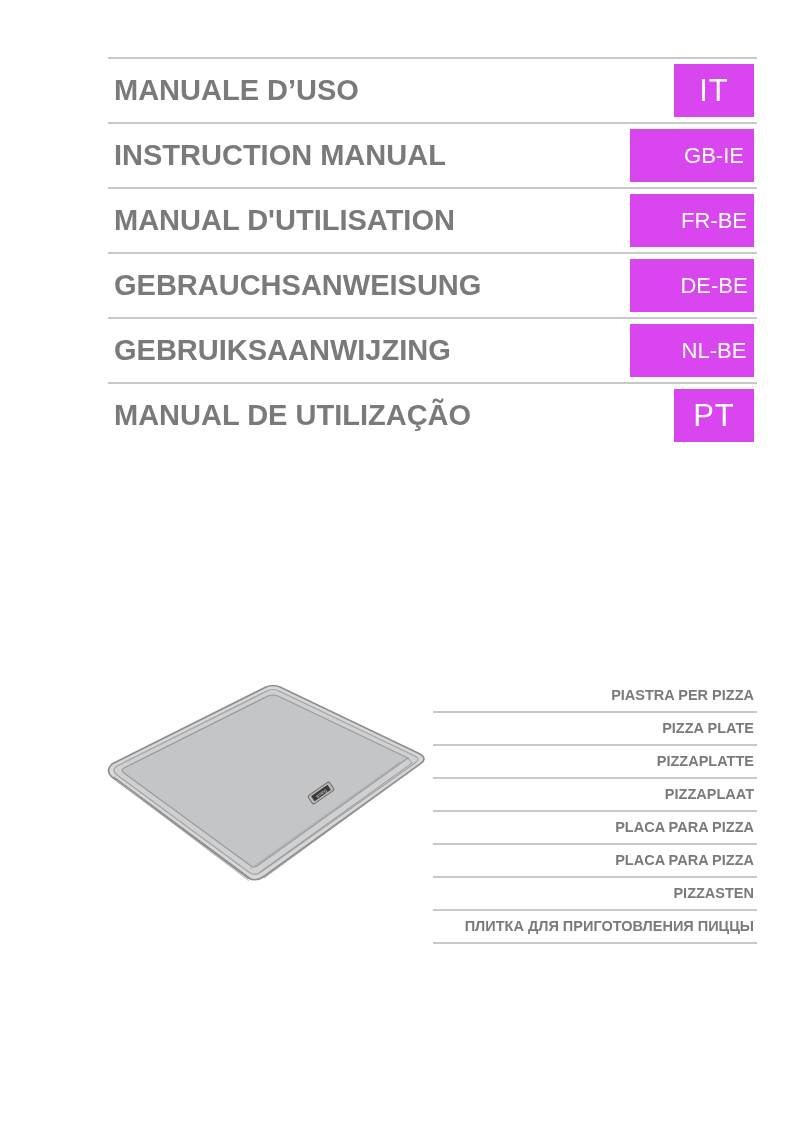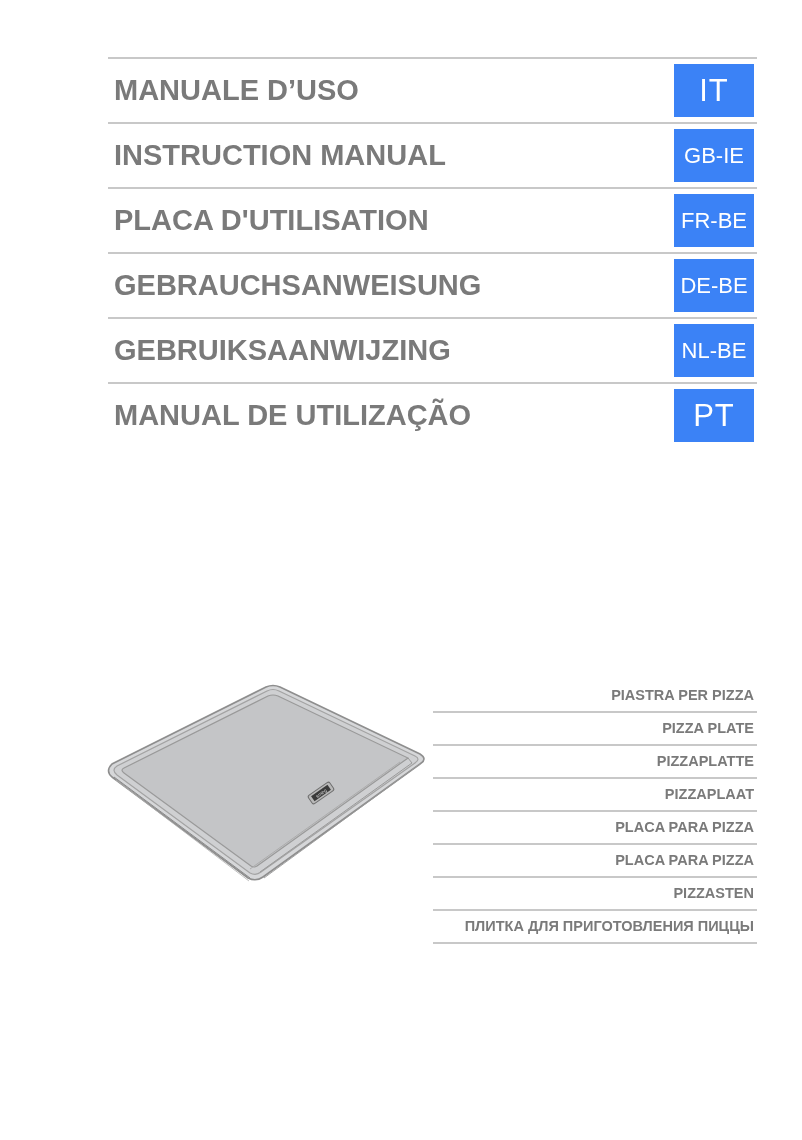--- a/index.html
+++ b/index.html
@@ -45,35 +45,36 @@
       letter-spacing: 0px;
       white-space: nowrap;
       line-height: 34px;
     }
     .lang-badge {
       position: absolute;
       right: 3px;
       top: 5px;
       width: 80px;
       height: 53px;
-      background: #3b82f6;
+      background: #d946ef;
       color: #ffffff;
       display: flex;
       align-items: center;
       justify-content: center;
       white-space: nowrap;
       font-weight: normal;
     }
     .lang-badge.short {
       font-size: 31px;
       letter-spacing: 1px;
     }
     .lang-badge.long {
       font-size: 22px;
       letter-spacing: 0px;
+      padding-left: 44px;
     }
 
     
     .product-list {
       position: absolute;
       left: 433px;
       top: 681px;
       width: 324px;
       text-decoration: underline;
     }
@@ -111,21 +112,21 @@
   <div class="lang-list">
     <div class="lang-row">
       <div class="lang-title">MANUALE D’USO</div>
       <div class="lang-badge short">IT</div>
     </div>
     <div class="lang-row">
       <div class="lang-title">INSTRUCTION MANUAL</div>
       <div class="lang-badge long">GB-IE</div>
     </div>
     <div class="lang-row">
-      <div class="lang-title">PLACA D'UTILISATION</div>
+      <div class="lang-title">MANUAL D'UTILISATION</div>
       <div class="lang-badge long">FR-BE</div>
     </div>
     <div class="lang-row">
       <div class="lang-title">GEBRAUCHSANWEISUNG</div>
       <div class="lang-badge long">DE-BE</div>
     </div>
     <div class="lang-row">
       <div class="lang-title">GEBRUIKSAANWIJZING</div>
       <div class="lang-badge long">NL-BE</div>
     </div>

